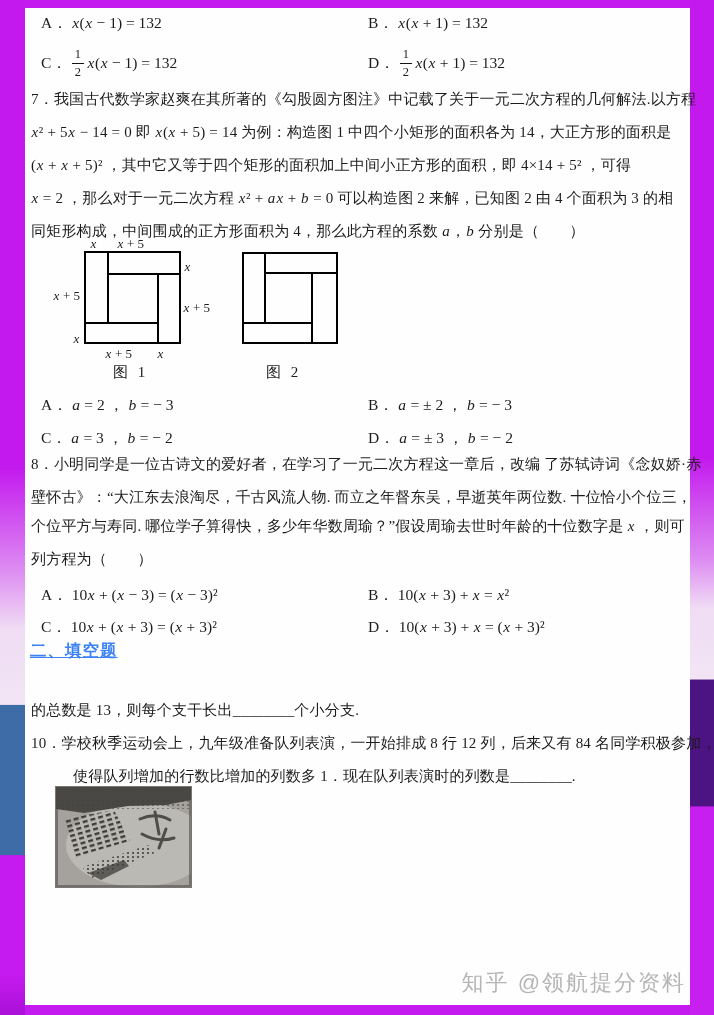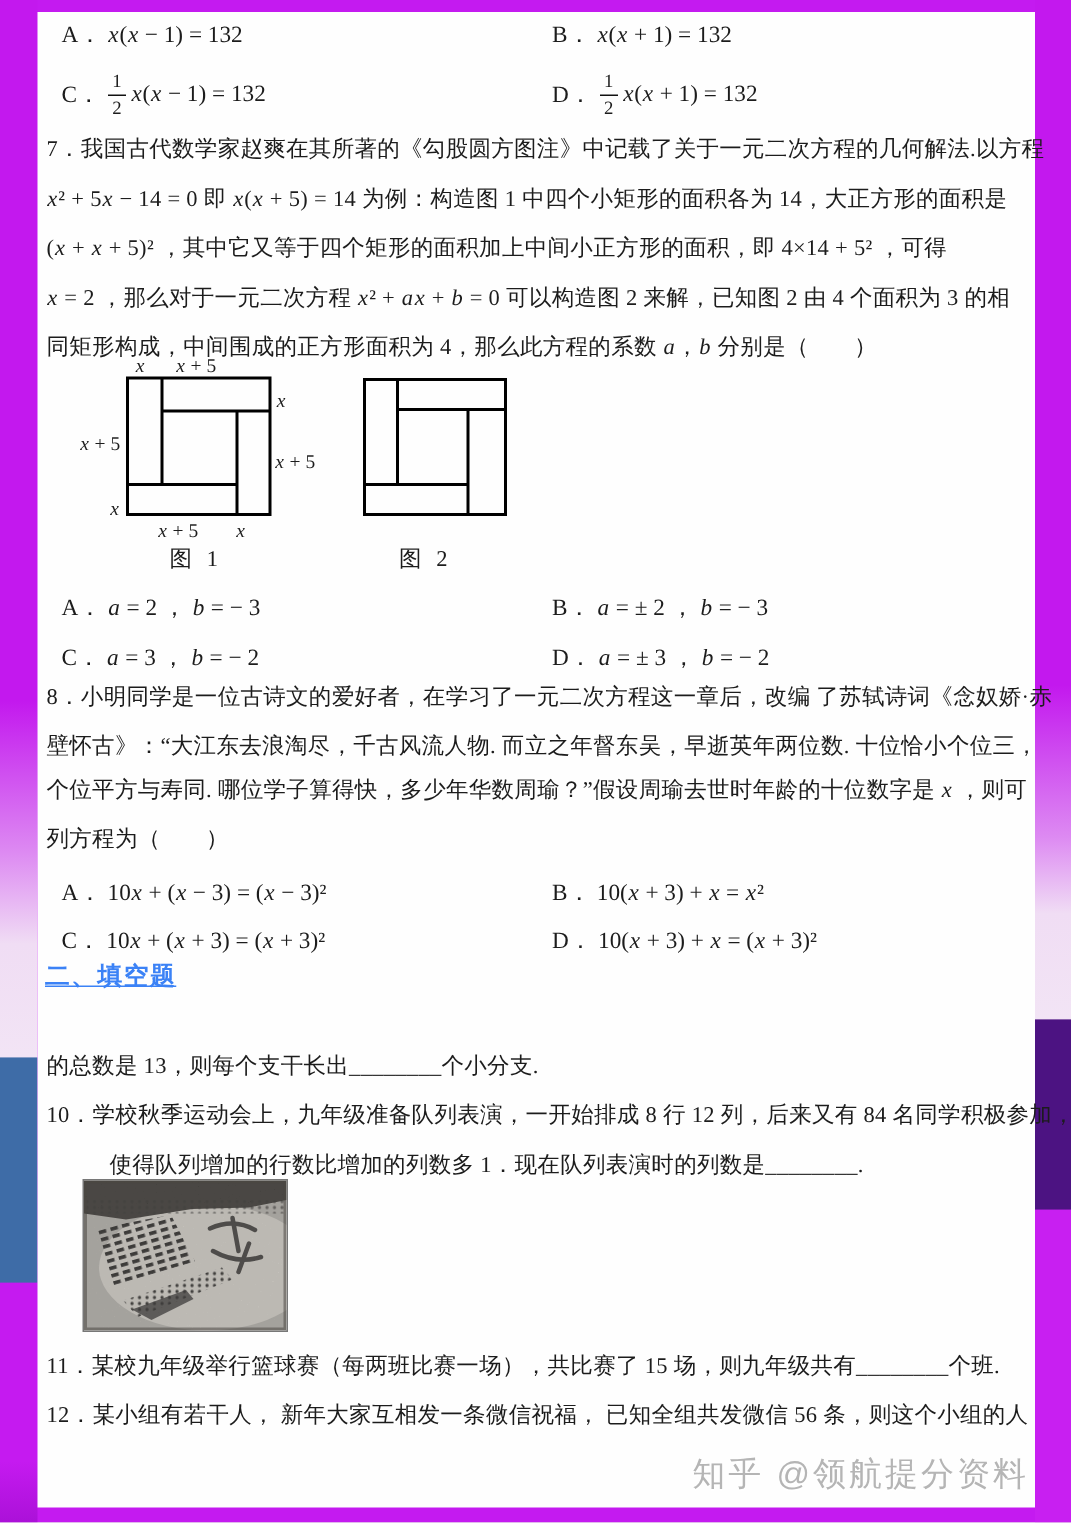--- a/index.html
+++ b/index.html
@@ -159,18 +159,16 @@
           <path d="M86,47 q16,9 32,4"></path>
           <path d="M110,42 l-7,19"></path>
         </g>
         <path d="M26,80 L92,58 L99,66 L36,91 Z" fill="url(#ph-dots)"></path>
         <path d="M32,86 L68,73 L73,79 L45,93 Z" fill="#242220" opacity="0.75"></path>
         <rect width="135" height="100" filter="url(#ph-grain)" opacity="0.3"></rect>
         <rect x="1" y="1" width="133" height="98" fill="none" stroke="#4a4742" stroke-width="2" opacity="0.55"></rect>
       </svg>
     </div>
 
-    <div class="line math" style="left:6px;top:893px;">11．某校九年级举行篮球赛（每两班比赛一场），共比赛了 15 场，则九年级共有________个班.</div>
-    <div class="line math" style="left:6px;top:926px;">12．某小组有若干人， 新年大家互相发一条微信祝福， 已知全组共发微信 56 条，则这个小组的人</div>
 
     <div class="watermark">知乎 @领航提分资料</div>
   </div>
 </div>
 
 </body></html>

